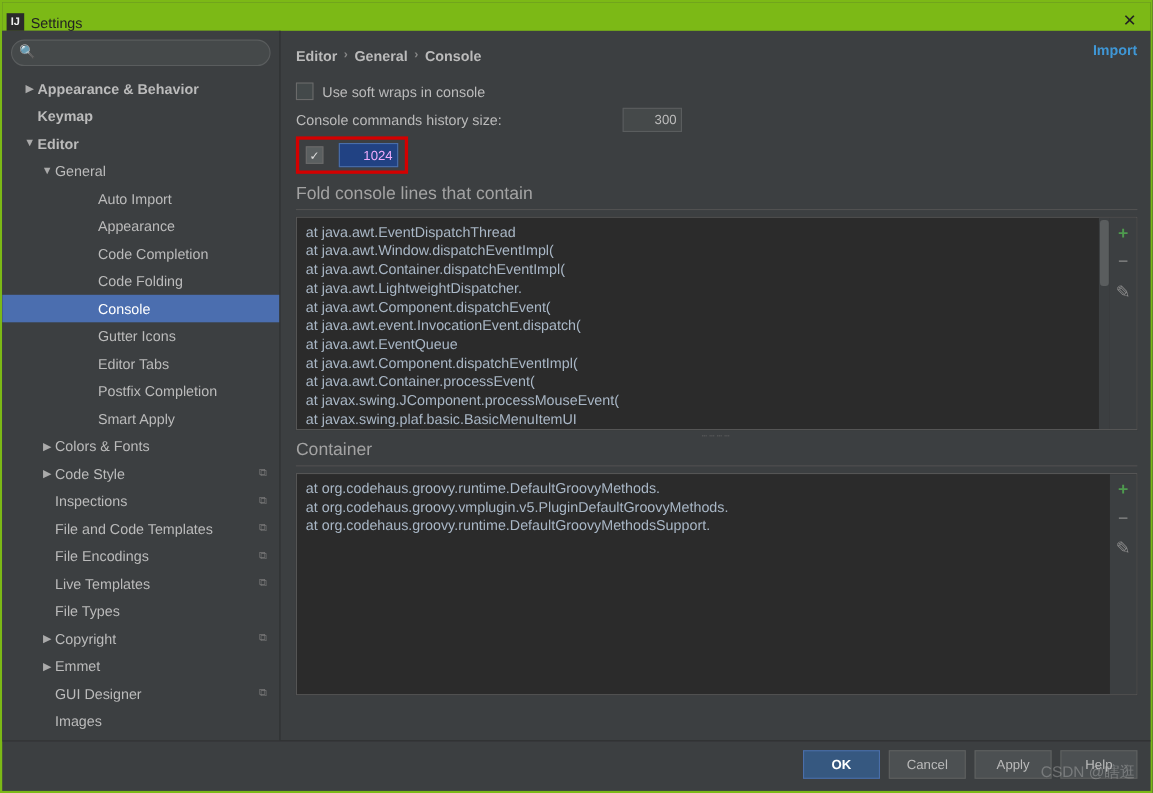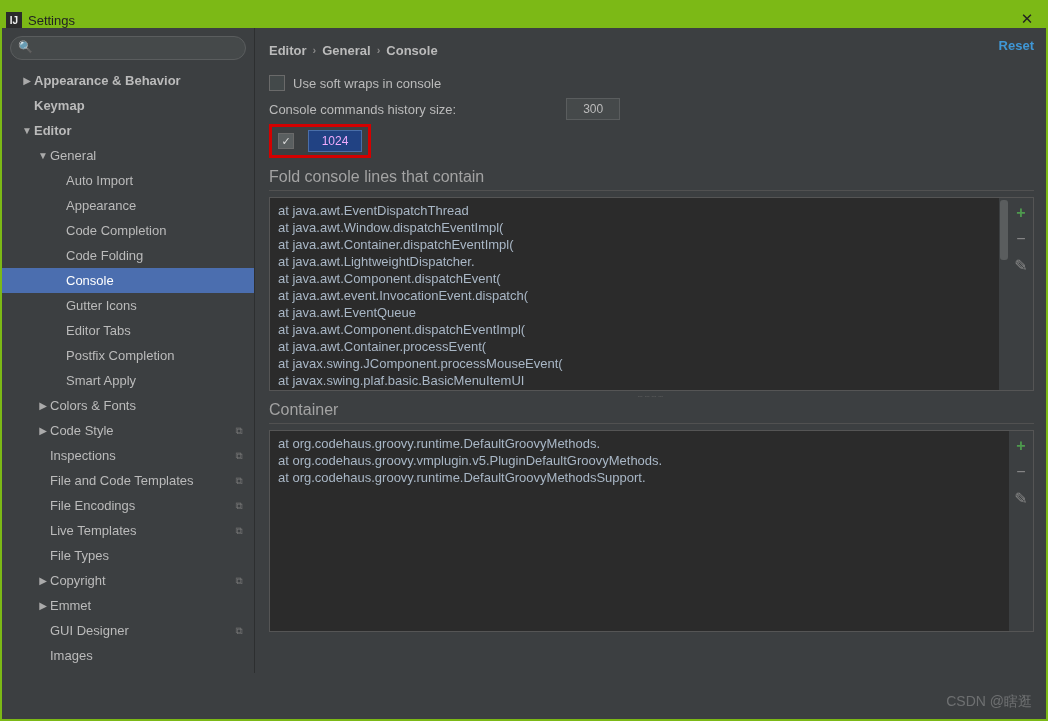--- a/index.html
+++ b/index.html
@@ -17,29 +17,29 @@
 .tree{flex:1;overflow-y:auto;padding-top:4px}
 .row{display:flex;align-items:center;height:25px;cursor:default;padding-right:8px}
 .row .arrow{width:14px;display:inline-block;text-align:center;color:#aaa;font-size:10px}
 .row .lbl{flex:1;white-space:nowrap;overflow:hidden;text-overflow:ellipsis}
 .row .badge{width:14px;height:14px;font-size:10px;color:#777;display:inline-flex;align-items:center;justify-content:center}
 .row.bold .lbl{font-weight:bold}
 .row.sel{background:#4b6eaf;color:#fff}
 .row.sel .arrow,.row.sel .badge{color:#fff}
 .row.i0{padding-left:18px}
 .row.i1{padding-left:34px}
-.row.i2{padding-left:50px}
+.row.i2{padding-left:73px}
 .content{flex:1;display:flex;flex-direction:column;padding:8px 12px 8px 14px;position:relative}
 .crumbs{height:28px;display:flex;align-items:center;font-weight:bold;color:#bbb}
 .crumbs .sep{margin:0 6px;color:#888;font-size:11px}
 .reset{position:absolute;right:12px;top:10px;color:#3f97d6;font-weight:bold;cursor:default}
 .opt-line{display:flex;align-items:center;height:26px}
 .chk{width:14px;height:14px;border:1px solid #6a6a6a;margin-right:8px;background:#43494a;display:inline-flex;align-items:center;justify-content:center;font-size:11px}
 .chk.on{background:#5a5f60;color:#ddd}
-.numfield{width:44px;height:20px;background:#45494a;border:1px solid #5a5d5e;color:#bbb;text-align:center;padding:0 4px;font-size:12px}
+.numfield{width:44px;height:20px;background:#45494a;border:1px solid #5a5d5e;color:#bbb;text-align:right;padding:0 4px;font-size:12px}
 .numfield.hl{background:#214283;border:1px solid #4a6ea9;color:#f0abfc}
 .hlwrap{display:inline-flex;align-items:center;border:3px solid #d40000;padding:3px 6px;margin-top:2px}
 .hlwrap .chk{margin-left:0}
 .section-lbl{color:#a3a3a3;font-size:16px;margin-top:10px;margin-bottom:2px}
 .divline{border-top:1px solid #515151;margin-top:2px}
 .textarea-wrap{position:relative;background:#2b2b2b;border:1px solid #555;height:192px;display:flex;margin-top:6px}
 .textarea-wrap.small{height:200px}
 .ta{flex:1;padding:4px 8px;overflow:auto;font-size:13px;color:#a9b7c6;line-height:17px;white-space:pre}
 .ta-scroll{width:10px;background:#3c3f41;position:relative}
 .ta-scroll .thumb{position:absolute;top:2px;left:1px;width:8px;height:60px;background:#5a5d5e;border-radius:3px}
@@ -170,21 +170,21 @@
             <span class="badge">⧉</span>
           </div>
           <div class="row i1">
             <span class="arrow"></span>
             <span class="lbl">Images</span>
           </div>
         </div>
     </div>
 
     <div class="content">
-      <div class="reset">Reset</div>
+      <div class="reset">Import</div>
       <div class="crumbs">
         <span>Editor</span>
         <span class="sep">›</span>
         <span>General</span>
         <span class="sep">›</span>
         <span>Console</span>
       </div>
 
       <div class="opt-line" style="margin-top:6px">
         <span class="chk"></span>
@@ -239,15 +239,21 @@
 at org.codehaus.groovy.runtime.DefaultGroovyMethodsSupport.</div>
         <div class="ta-icons">
           <span class="plus">+</span>
           <span>−</span>
           <span>✎</span>
         </div>
       </div>
     </div>
   </div>
 
+  <div class="footer">
+    <button class="btn primary">OK</button>
+    <button class="btn">Cancel</button>
+    <button class="btn">Apply</button>
+    <button class="btn">Help</button>
+  </div>
 
   <div class="watermark">CSDN @瞎逛</div>
 </div>
 
 </body></html>

